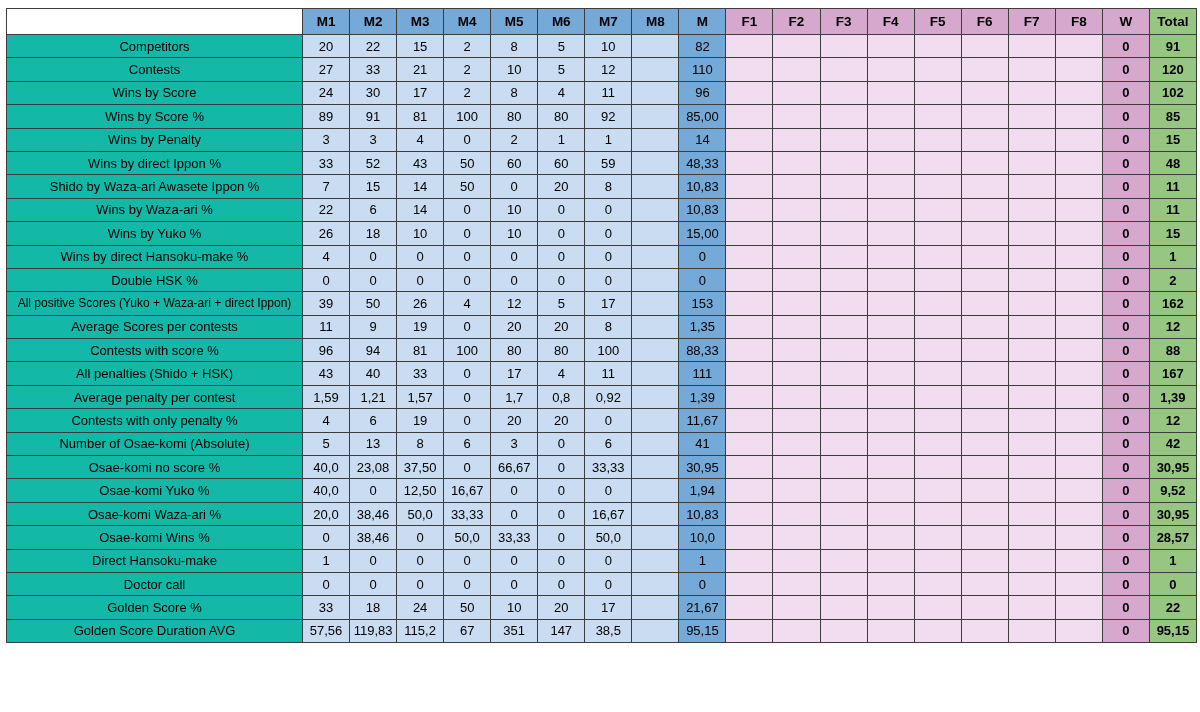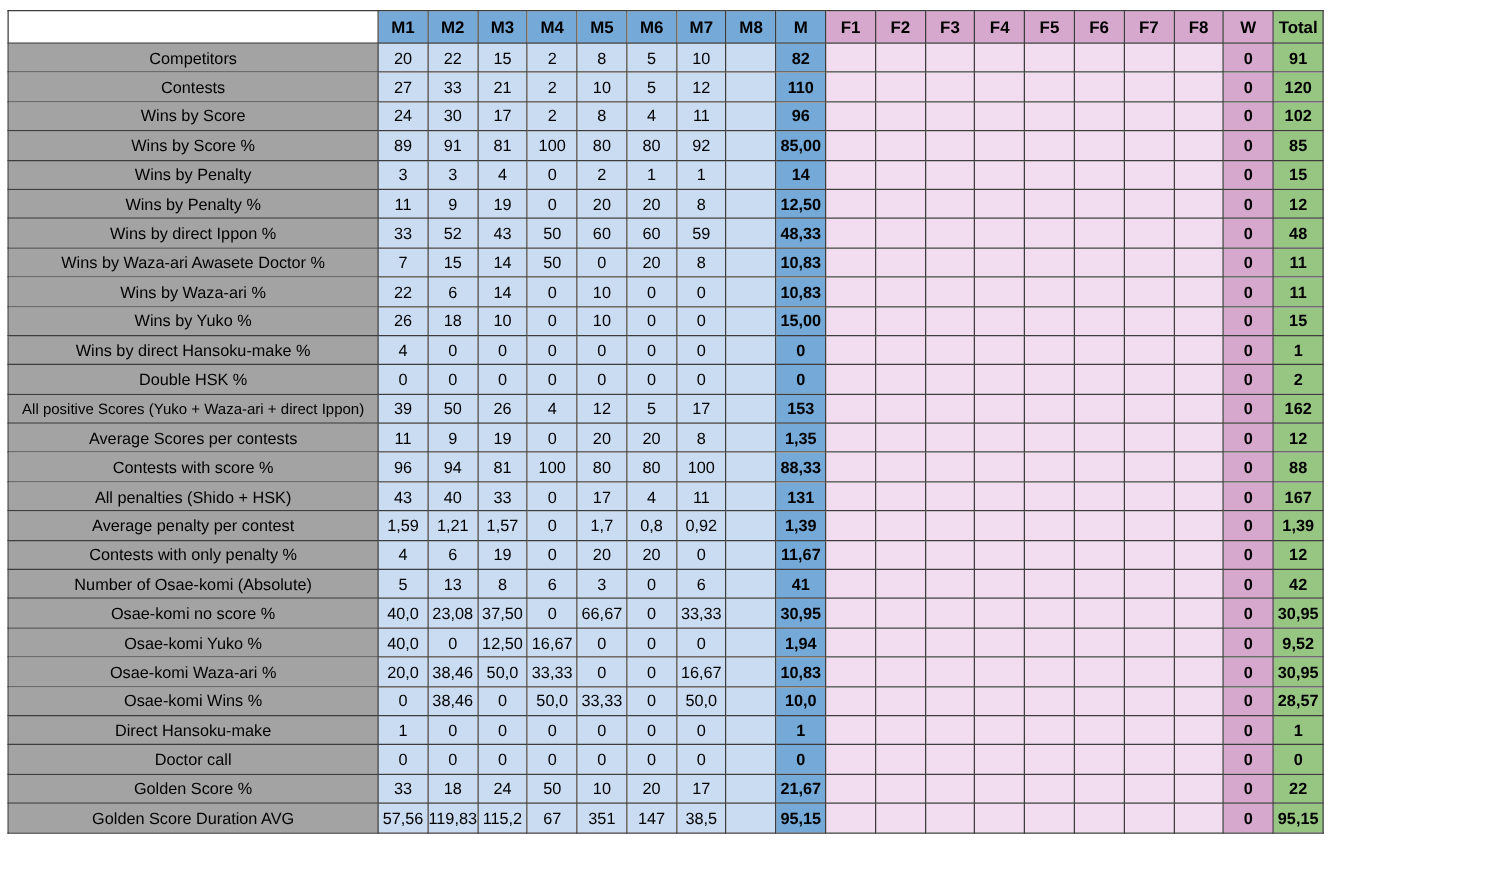--- a/index.html
+++ b/index.html
@@ -13,21 +13,21 @@
     color: #000;
   }
   .sheet {
     position: absolute;
     left: 6px;
     top: 8px;
   }
   table.stats {
     border-collapse: collapse;
     table-layout: fixed;
-    width: 1053px;
+    width: 1191px;
   }
   col.label-col { width: 296px; }
   table.stats th, table.stats td {
     border: 1px solid #3d3d3d;
     padding: 0;
     text-align: center;
     vertical-align: middle;
     white-space: nowrap;
     overflow: hidden;
     font-size: 13px;
@@ -38,29 +38,29 @@
     height: 25px;
     font-weight: bold;
     font-size: 13.5px;
   }
   th.corner {
     border: none;
     background: #ffffff;
   }
   .hm  { background: var(--male-header-bg); }   
   .cm  { background: var(--male-cell-bg); }     
-  .mt  { background: var(--male-header-bg); font-weight: bold; } 
+  .mt  { background: var(--male-header-bg); font-weight: normal; } 
   .hf  { background: var(--female-header-bg); } 
   .cf  { background: var(--female-cell-bg); }   
   .wc  { background: var(--female-header-bg); font-weight: bold; } 
   .tc  { background: var(--total-bg); font-weight: bold; }         
   td.label {
     text-align: left;
     padding-left: 6px;
-    background: #a3a3a3;
+    background: #14b8a6;
     font-size: 13.5px;
   }
   td.label.small { font-size: 12px; }
 </style>
 </head>
 <body>
 
 <div class="sheet">
   <table class="stats">
     <colgroup>
@@ -214,42 +214,20 @@
           <td class="cf"></td>
           <td class="cf"></td>
           <td class="cf"></td>
           <td class="cf"></td>
           <td class="cf"></td>
           <td class="cf"></td>
           <td class="wc">0</td>
           <td class="tc">15</td>
         </tr>
         <tr>
-          <td class="label">Wins by Penalty %</td>
-          <td class="cm">11</td>
-          <td class="cm">9</td>
-          <td class="cm">19</td>
-          <td class="cm">0</td>
-          <td class="cm">20</td>
-          <td class="cm">20</td>
-          <td class="cm">8</td>
-          <td class="cm"></td>
-          <td class="mt">12,50</td>
-          <td class="cf"></td>
-          <td class="cf"></td>
-          <td class="cf"></td>
-          <td class="cf"></td>
-          <td class="cf"></td>
-          <td class="cf"></td>
-          <td class="cf"></td>
-          <td class="cf"></td>
-          <td class="wc">0</td>
-          <td class="tc">12</td>
-        </tr>
-        <tr>
           <td class="label">Wins by direct Ippon %</td>
           <td class="cm">33</td>
           <td class="cm">52</td>
           <td class="cm">43</td>
           <td class="cm">50</td>
           <td class="cm">60</td>
           <td class="cm">60</td>
           <td class="cm">59</td>
           <td class="cm"></td>
           <td class="mt">48,33</td>
@@ -258,21 +236,21 @@
           <td class="cf"></td>
           <td class="cf"></td>
           <td class="cf"></td>
           <td class="cf"></td>
           <td class="cf"></td>
           <td class="cf"></td>
           <td class="wc">0</td>
           <td class="tc">48</td>
         </tr>
         <tr>
-          <td class="label">Wins by Waza-ari Awasete Doctor %</td>
+          <td class="label">Shido by Waza-ari Awasete Ippon %</td>
           <td class="cm">7</td>
           <td class="cm">15</td>
           <td class="cm">14</td>
           <td class="cm">50</td>
           <td class="cm">0</td>
           <td class="cm">20</td>
           <td class="cm">8</td>
           <td class="cm"></td>
           <td class="mt">10,83</td>
           <td class="cf"></td>
@@ -443,21 +421,21 @@
         <tr>
           <td class="label">All penalties (Shido + HSK)</td>
           <td class="cm">43</td>
           <td class="cm">40</td>
           <td class="cm">33</td>
           <td class="cm">0</td>
           <td class="cm">17</td>
           <td class="cm">4</td>
           <td class="cm">11</td>
           <td class="cm"></td>
-          <td class="mt">131</td>
+          <td class="mt">111</td>
           <td class="cf"></td>
           <td class="cf"></td>
           <td class="cf"></td>
           <td class="cf"></td>
           <td class="cf"></td>
           <td class="cf"></td>
           <td class="cf"></td>
           <td class="cf"></td>
           <td class="wc">0</td>
           <td class="tc">167</td>

